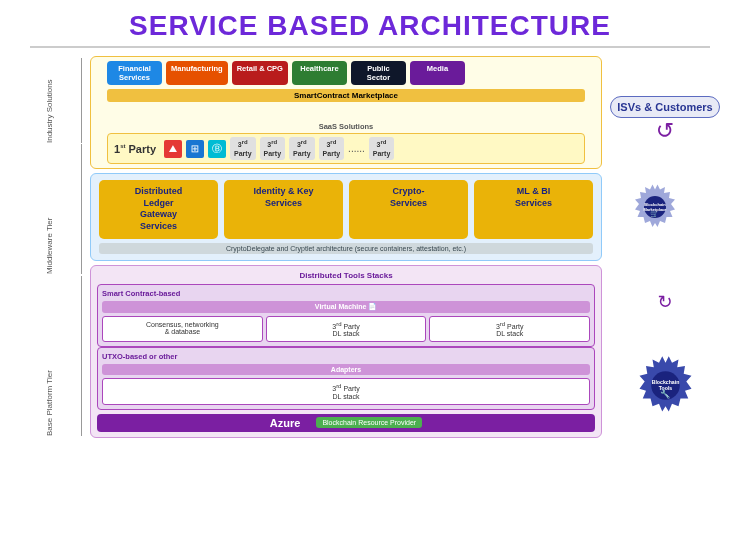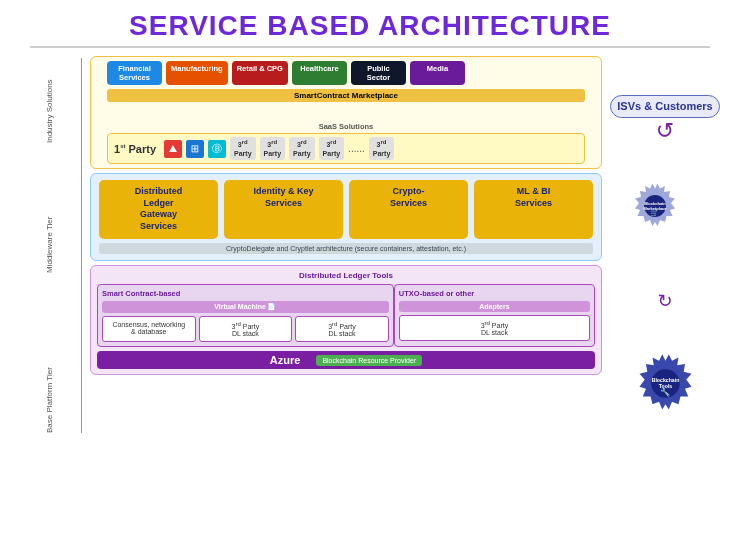--- a/index.html
+++ b/index.html
@@ -190,20 +190,21 @@
     }
     .base-title {
       text-align: center;
       font-size: 8px;
       font-weight: bold;
       color: #6a1b9a;
       margin-bottom: 4px;
     }
     .base-inner {
       display: flex;
+      flex-direction: column;
     }
     .base-smart {
       flex: 3;
       border: 1px solid #ab47bc;
       border-radius: 4px;
       background: #e8d5f0;
       padding: 4px;
     }
     .base-utxo {
       flex: 2;
@@ -358,21 +359,21 @@
         <div class="middleware-cards">
           <div class="mw-card">Distributed<br>Ledger<br>Gateway<br>Services</div>
           <div class="mw-card">Identity &amp; Key<br>Services</div>
           <div class="mw-card">Crypto-<br>Services</div>
           <div class="mw-card">ML &amp; BI<br>Services</div>
         </div>
         <div class="cryptodelegate-bar">CryptoDelegate and Cryptlet architecture (secure containers, attestation, etc.)</div>
       </div>
 
       <div class="base-layer">
-        <div class="base-title">Distributed Ledger Tools</div>
+        <div class="base-title">Distributed Tools Stacks</div>
         <div class="base-inner">
           <div class="base-smart">
             <div class="base-section-title">Smart Contract-based</div>
             <div class="vm-bar">
               <span>Virtual Machine</span> 📄
             </div>
             <div class="base-cards">
               <div class="base-card">Consensus, networking<br>&amp; database</div>
               <div class="base-card">3<sup>rd</sup> Party<br>DL stack</div>
               <div class="base-card">3<sup>rd</sup> Party<br>DL stack</div>

